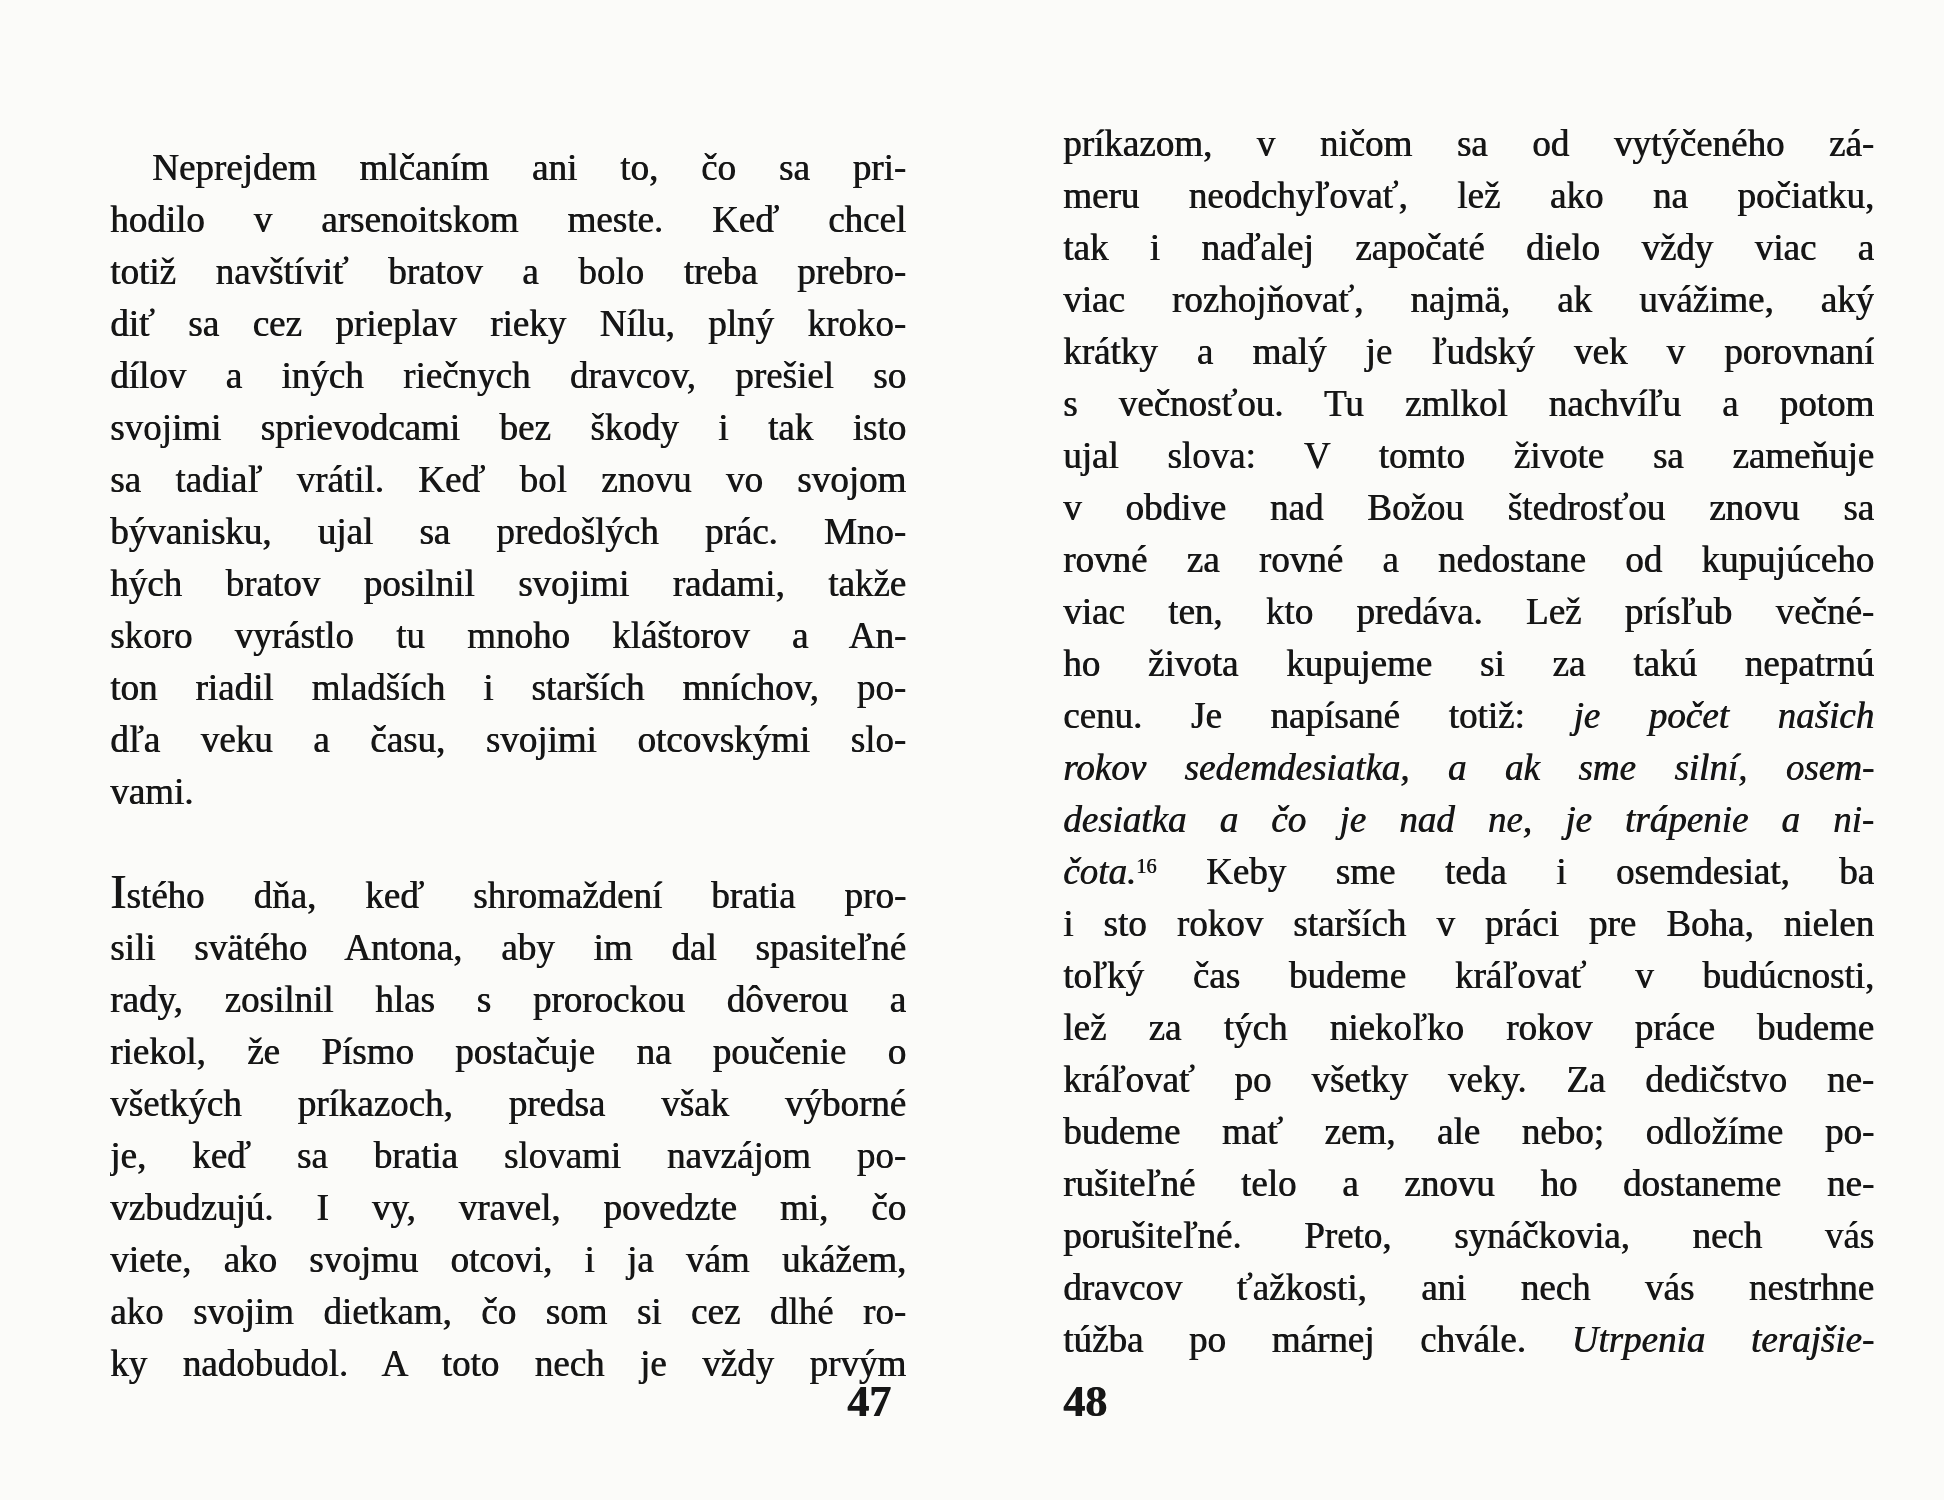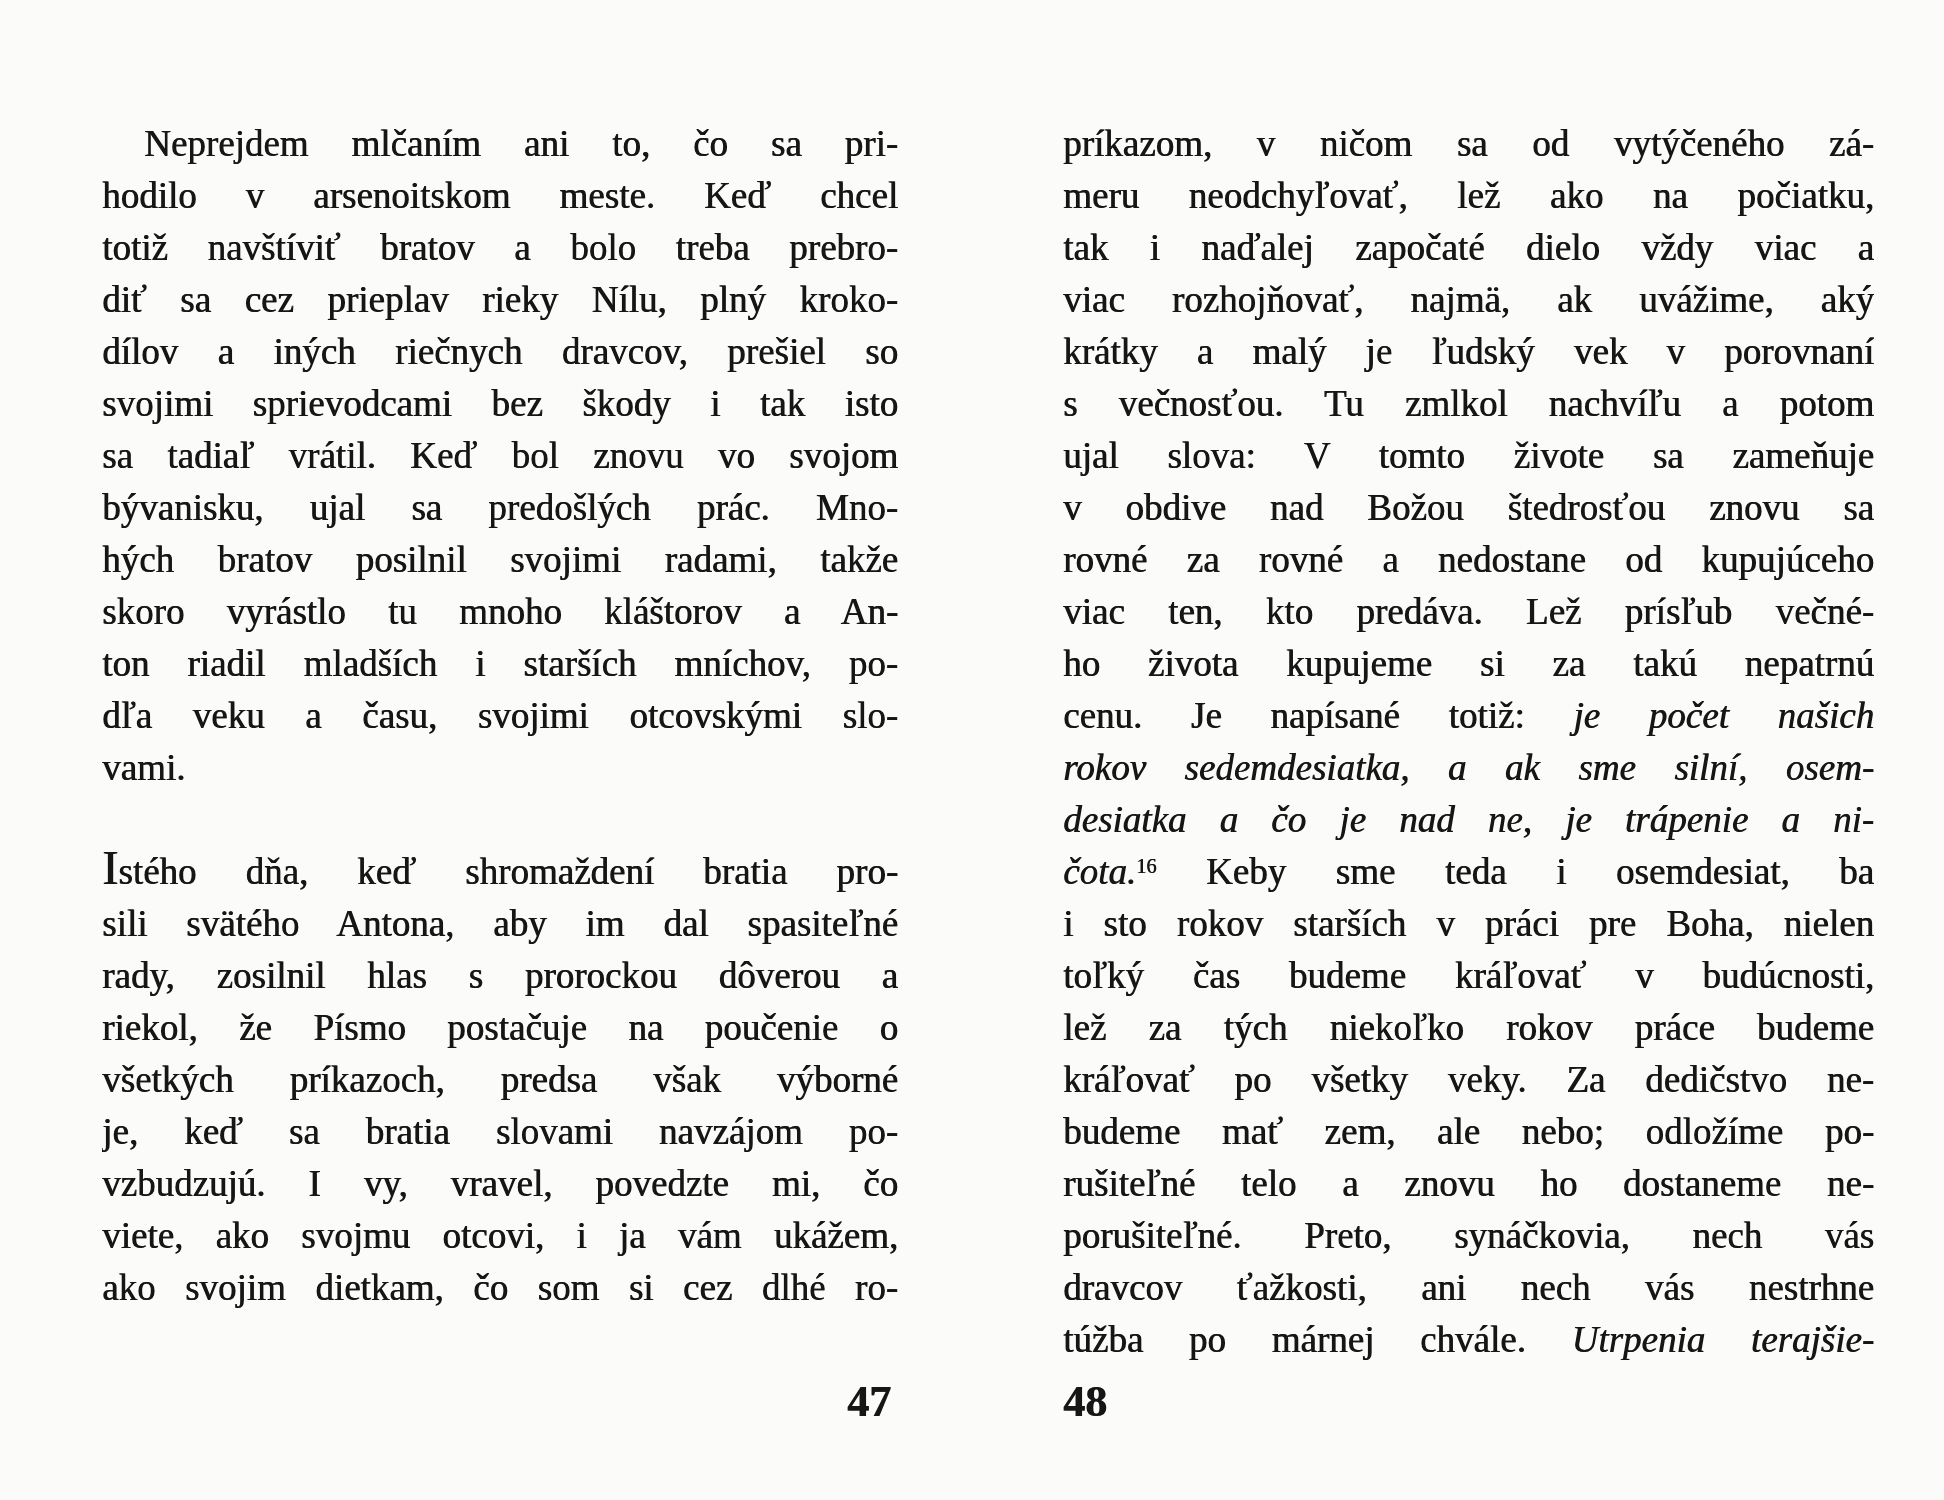--- a/index.html
+++ b/index.html
@@ -11,21 +11,21 @@
     font-family: "Liberation Serif", "DejaVu Serif", serif;
     overflow: hidden;
   }
   .column {
     position: absolute;
     top: 118px;
     font-size: 37px;
     line-height: 52px;
     text-shadow: 0.7px 0 0 currentColor; 
   }
-  #col-left  { left: 102px;  width: 796px; }
+  #col-left  { left: 110px;  width: 796px; margin-top: 24px; }
   #col-right { left: 1063px; width: 811px; }
   .para + .para { margin-top: 52px; }
   .line {
     height: 52px;
     overflow: hidden;
     text-align: justify;
     text-align-last: justify;
   }
   .line.indent { padding-left: 42px; }
   .line.end { text-align-last: left; }
@@ -76,20 +76,21 @@
       <div class="para">
           <div class="line"><span class="ini">I</span><span>stého dňa, keď shromaždení bratia pro-</span></div>
           <div class="line"><span>sili svätého Antona, aby im dal spasiteľné</span></div>
           <div class="line"><span>rady, zosilnil hlas s prorockou dôverou a</span></div>
           <div class="line"><span>riekol, že Písmo postačuje na poučenie o</span></div>
           <div class="line"><span>všetkých príkazoch, predsa však výborné</span></div>
           <div class="line"><span>je, keď sa bratia slovami navzájom po-</span></div>
           <div class="line"><span>vzbudzujú. I vy, vravel, povedzte mi, čo</span></div>
           <div class="line"><span>viete, ako svojmu otcovi, i ja vám ukážem,</span></div>
           <div class="line"><span>ako svojim dietkam, čo som si cez dlhé ro-</span></div>
+          <div class="line"><span>ky nadobudol. A toto nech je vždy prvým</span></div>
         </div>
     </div>
     <div class="pagenum" id="pagenum-left">47</div>
   </div>
 
   <div>
     <div class="column" id="col-right">
       <div class="para">
           <div class="line"><span>príkazom, v ničom sa od vytýčeného zá-</span></div>
           <div class="line"><span>meru neodchyľovať, lež ako na počiatku,</span></div>

